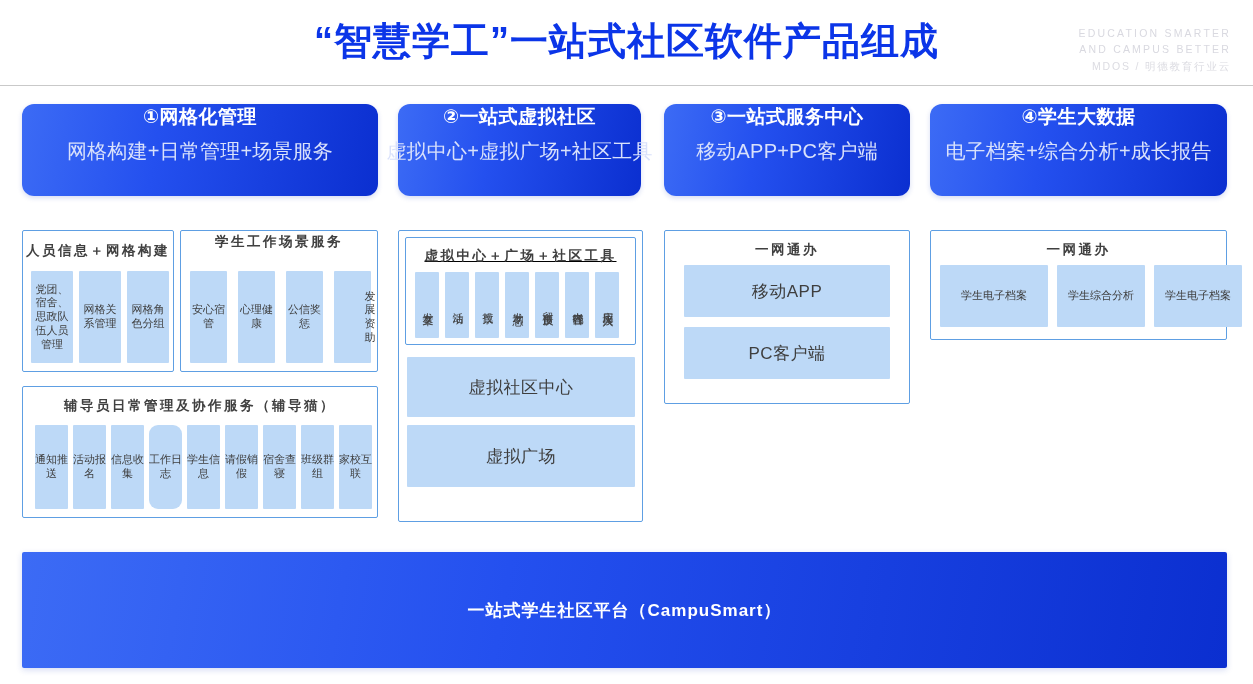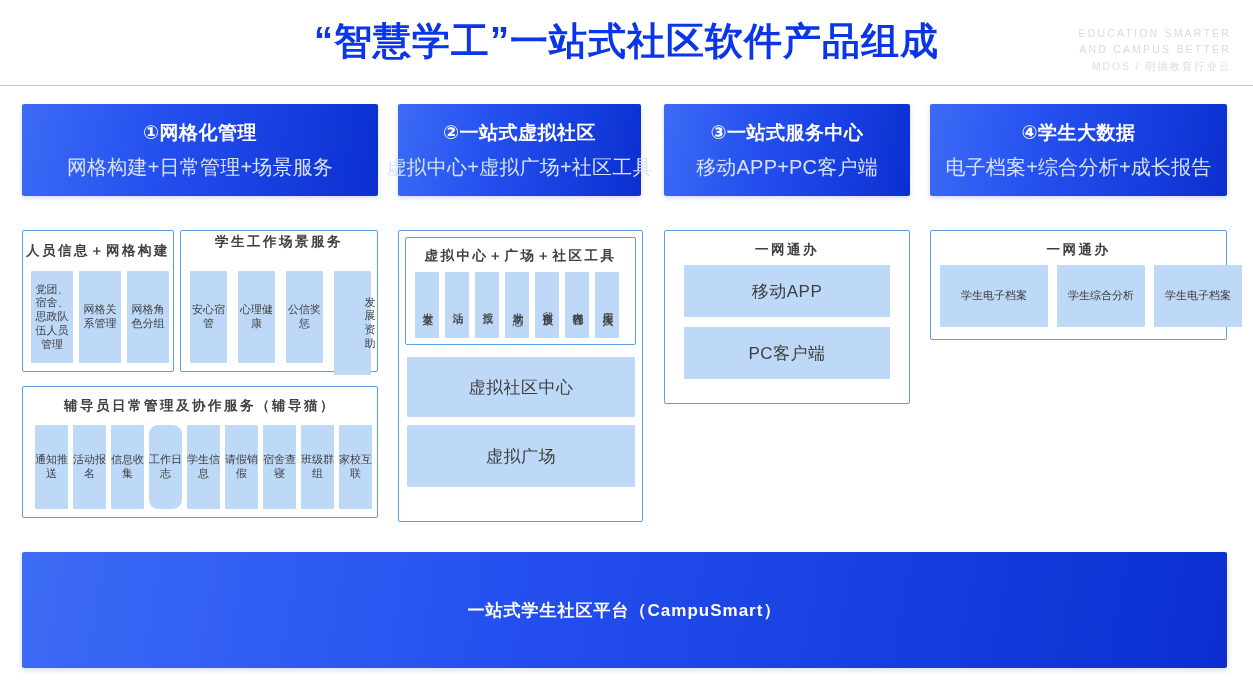--- a/index.html
+++ b/index.html
@@ -30,24 +30,24 @@
   }
   .header-en div {
     font-size: 10.5px; letter-spacing: 2.2px; color: #d9d9e0; white-space: nowrap;
   }
   .header-en div.cn { letter-spacing: 1.8px; color: #dcdce2; }
 
   
   .topcards { position: absolute; left: 0; top: 104px; width: 1253px; height: 92px; }
   .topcard {
     position: absolute; top: 0; height: 92px;
-    border-radius: 2px;
+    border-radius: 12px;
     background: linear-gradient(100deg, #3c6bf5 0%, #2450ef 38%, #0b2fd0 100%);
     box-shadow: 0 2px 5px rgba(25,60,190,.18);
-    display: flex; flex-direction: column; align-items: center; justify-content: center;
+    display: flex; flex-direction: column; align-items: center; 
   }
   .topcard .t1 {
     font-size: 19px; font-weight: 700; color: #ffffff; letter-spacing: .5px;
     margin-bottom: 8px; white-space: nowrap;
   }
   .topcard .t2 {
     font-size: 20px; color: #d9e1fb; letter-spacing: .2px; white-space: nowrap;
   }
   #tc0 { left: 22px;  width: 356px; }
   #tc1 { left: 398px; width: 243px; }
@@ -149,42 +149,42 @@
       <div class="chip" style="width:42px; height:92px;">网格角色分组</div>
     </div>
   </div>
 
   <div class="panel" style="left:180px; top:230px; width:198px; height:142px;">
     <div class="panel-title" style="margin-top:2px;">学生工作场景服务</div>
     <div class="chiprow" style="left:9px; top:40px; gap:11px;">
       <div class="chip" style="width:37px; height:92px;">安心宿管</div>
       <div class="chip" style="width:37px; height:92px;">心理健康</div>
       <div class="chip" style="width:37px; height:92px;">公信奖惩</div>
-      <div class="chip" style="width:37px; height:104px;padding-left:35px;">发展资助</div>
+      <div class="chip" style="width:37px; height:92px;padding-left:35px;">发展资助</div>
     </div>
   </div>
 
   <div class="panel" style="left:22px; top:386px; width:356px; height:132px;">
     <div class="panel-title" style="margin-top:10px;">辅导员日常管理及协作服务（辅导猫）</div>
     <div class="chiprow" style="left:12px; top:38px; gap:5px;">
       <div class="chip" style="width:33px; height:84px;">通知推送</div>
       <div class="chip" style="width:33px; height:84px;">活动报名</div>
       <div class="chip" style="width:33px; height:84px;">信息收集</div>
       <div class="chip" style="width:33px; height:84px;border-radius:9px;">工作日志</div>
       <div class="chip" style="width:33px; height:84px;">学生信息</div>
       <div class="chip" style="width:33px; height:84px;">请假销假</div>
       <div class="chip" style="width:33px; height:84px;">宿舍查寝</div>
       <div class="chip" style="width:33px; height:84px;">班级群组</div>
       <div class="chip" style="width:33px; height:84px;">家校互联</div>
     </div>
   </div>
 
   <div class="groupbox" style="left:398px; top:230px; width:245px; height:292px;">
 
-    <div class="panel" style="left:6px; top:6px; width:231px; height:108px;">
+    <div class="panel" style="left:6px; top:6px; width:231px; height:108px;text-decoration:underline;">
       <div class="panel-title" style="margin-top:9px;">虚拟中心＋广场＋社区工具</div>
       <div class="chiprow" style="left:9px; top:34px; gap:6px;">
         <div class="chip vert" style="width:24px; height:66px;">发文章</div>
         <div class="chip vert" style="width:24px; height:66px;">活动</div>
         <div class="chip vert" style="width:24px; height:66px;">投票</div>
         <div class="chip vert" style="width:24px; height:66px;">发动态</div>
         <div class="chip vert" style="width:24px; height:66px;">留言反馈</div>
         <div class="chip vert" style="width:24px; height:66px;">内容托管</div>
         <div class="chip vert" style="width:24px; height:66px;">应用接入</div>
       </div>

